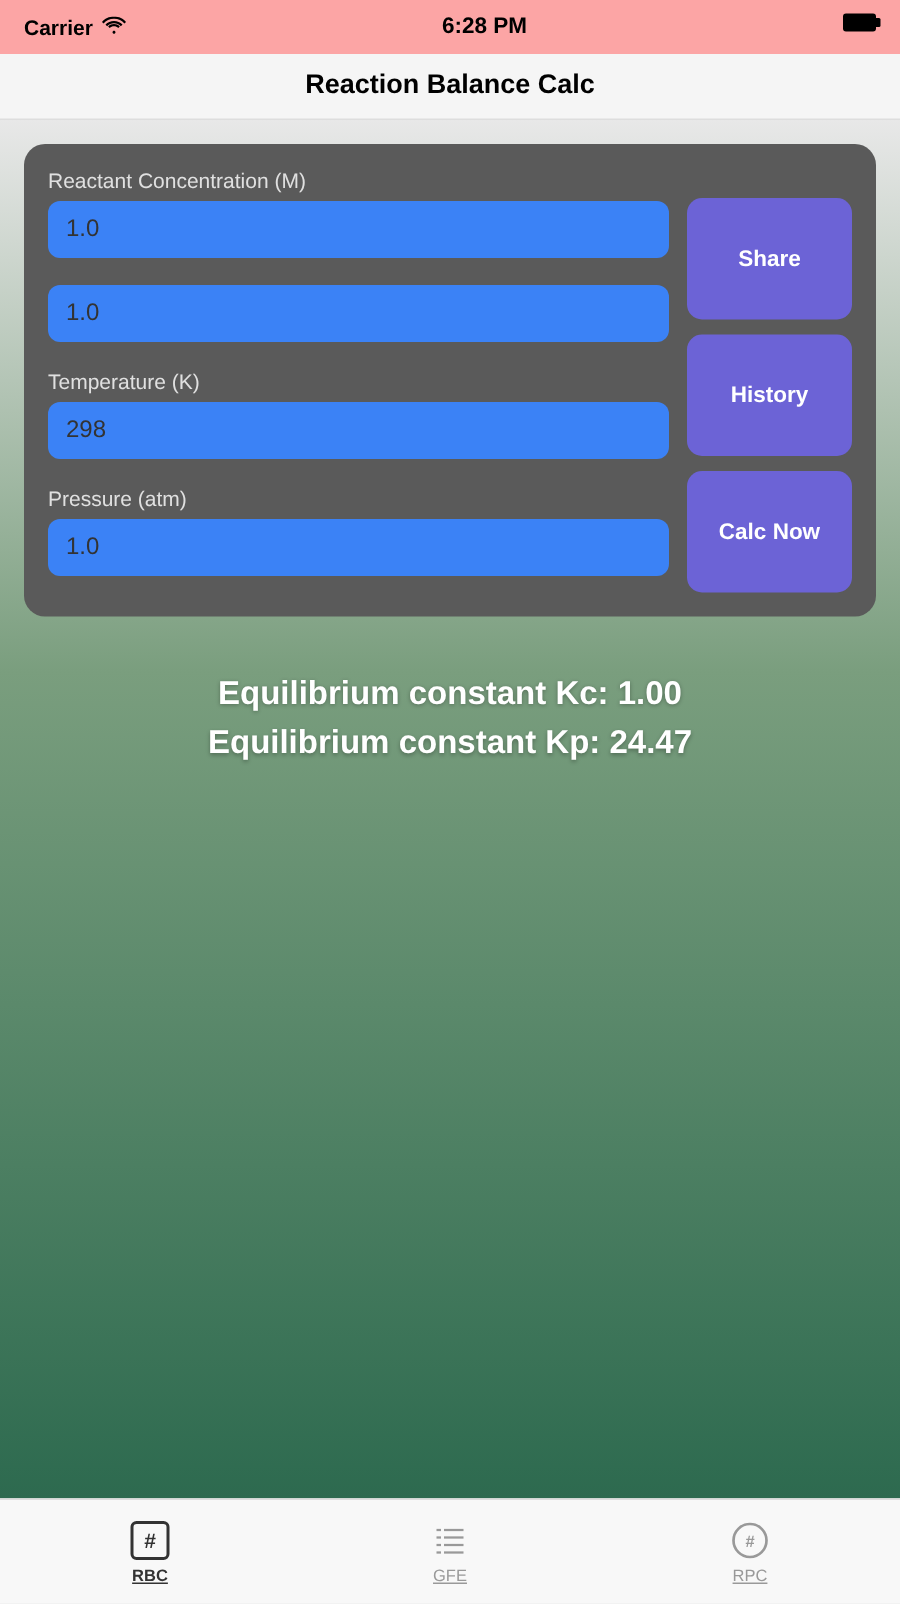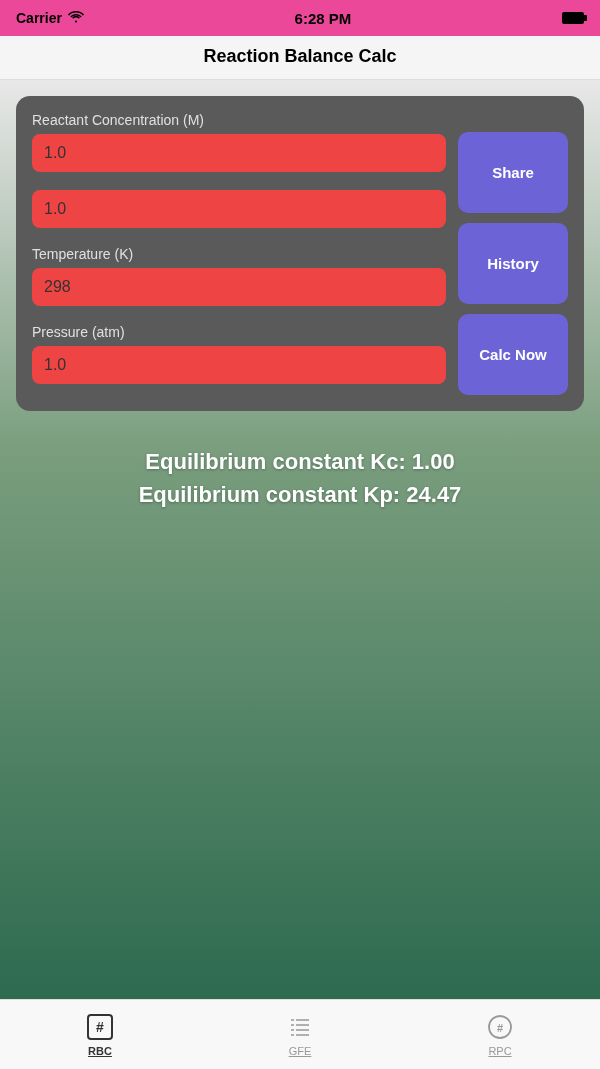--- a/index.html
+++ b/index.html
@@ -10,23 +10,23 @@
       font-family: -apple-system, 'Helvetica Neue', Arial, sans-serif;
       background: #f0f0f0;
       display: flex;
       flex-direction: column;
     }
 
     
     .status-bar {
       display: flex;
       justify-content: space-between;
-      align-items: flex-start;
+      align-items: flex-end;
       padding: 10px 16px;
-      background: #ec4899;
+      background: #fca5a5;
       height: 36px;
     }
     .status-carrier {
       font-size: 14px;
       font-weight: 600;
       display: flex;
       align-items: center;
       gap: 6px;
     }
     .status-time {
@@ -82,21 +82,21 @@
 
     .field-label {
       color: #e0e0e0;
       font-size: 14px;
       margin-bottom: 6px;
       font-weight: 400;
     }
 
     .field-input {
       width: 100%;
-      background: #ef4444;
+      background: #3b82f6;
       border: none;
       border-radius: 8px;
       padding: 10px 12px;
       font-size: 16px;
       color: #333;
       outline: none;
     }
 
     
     .side-buttons {

